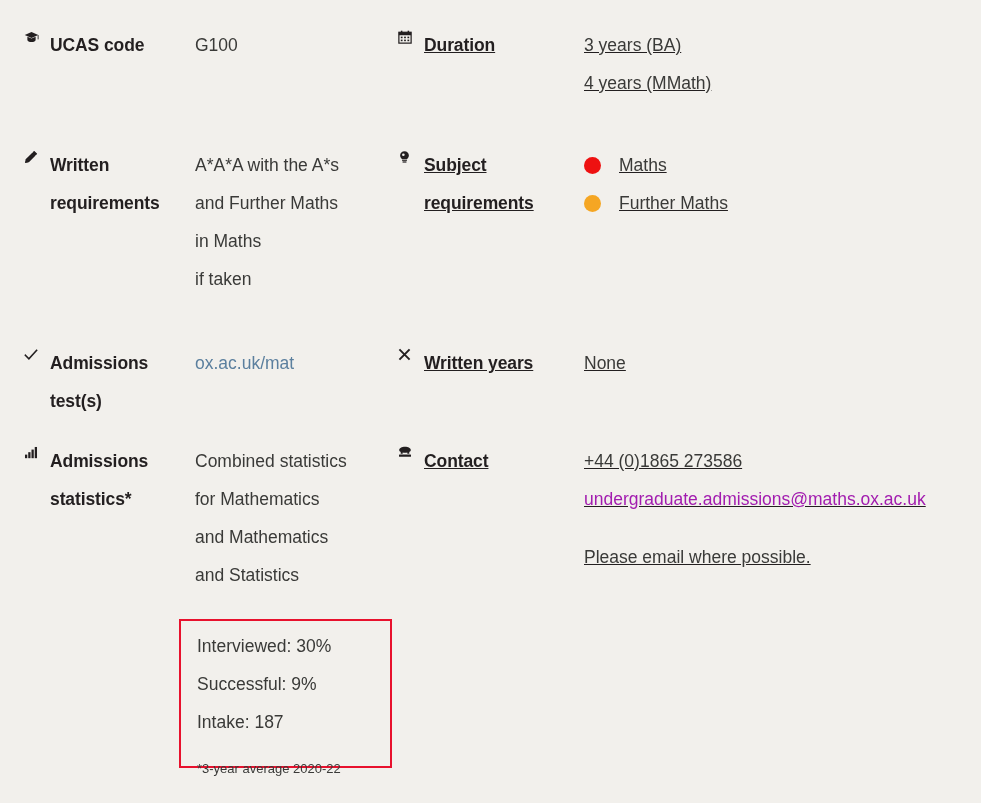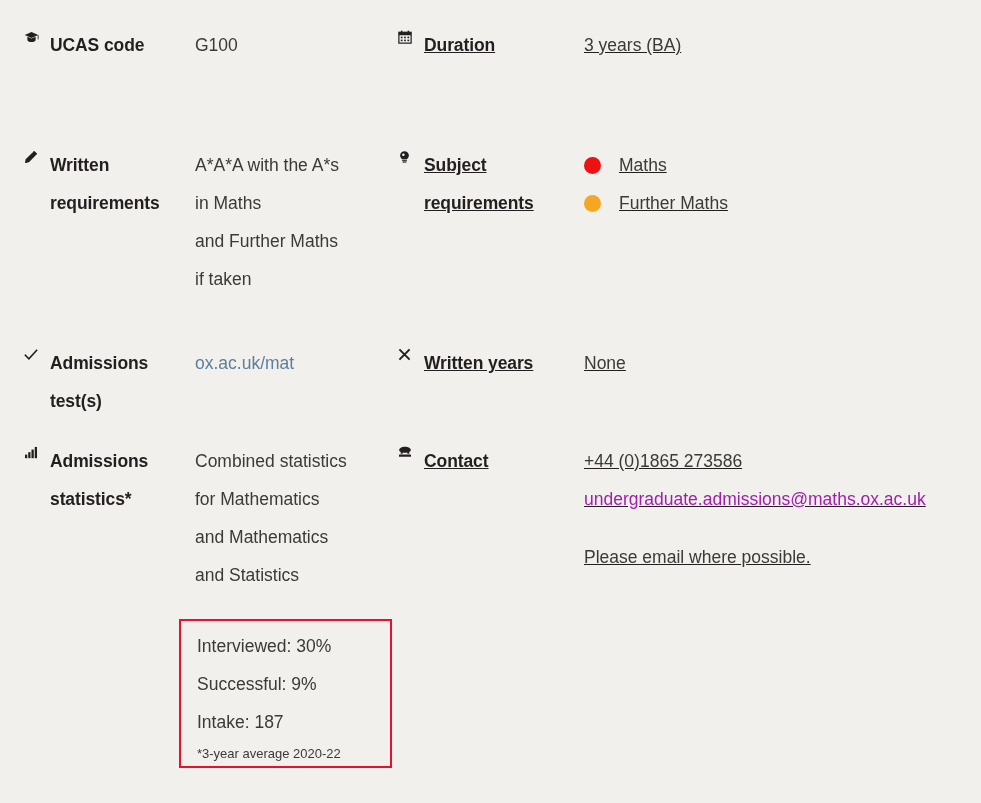--- a/index.html
+++ b/index.html
@@ -107,21 +107,21 @@
     font-size: 17.5px;
     line-height: 38px;
     color: #3a3a38;
     white-space: nowrap;
   }
   .stats-box .footnote {
     font-size: 13px;
     line-height: 20px;
     color: #3a3a38;
     white-space: nowrap;
-    margin-top: 3px;
+    margin-top: 18px;
   }
 </style>
 </head>
 <body style="background: rgb(242, 240, 236);">
 
 <div class="sheet">
 
   <div class="row r1">
     <div class="cell left">
       <span class="icon">
@@ -147,41 +147,42 @@
           <rect x="7" y="7.6" width="2" height="1.8" fill="#231f20"></rect>
           <rect x="10.8" y="7.6" width="2" height="1.8" fill="#231f20"></rect>
           <rect x="3.2" y="11" width="2" height="1.8" fill="#231f20"></rect>
           <rect x="7" y="11" width="2" height="1.8" fill="#231f20"></rect>
           <rect x="10.8" y="11" width="2" height="1.8" fill="#231f20"></rect>
         </svg>
       </span>
       <span class="label">Duration</span>
       <span class="value">
         <span class="line">3 years (BA)</span>
+        <span class="line">4 years (MMath)</span>
       </span>
     </div>
   </div>
 
   <div class="row r2">
     <div class="cell left">
       <span class="icon">
         <svg width="14" height="14" viewBox="0 0 16 16" aria-hidden="true">
           <path fill="#231f20" d="M11.4 1.4 L14.6 4.6 L5.6 13.6 L1.4 14.6 L2.4 10.4 Z M10.2 2.8 L13.2 5.8"></path>
           <path fill="#231f20" d="M11.8 1.0 L15.0 4.2 L13.6 5.6 L10.4 2.4 Z"></path>
           <path fill="#231f20" d="M9.8 3.0 L13.0 6.2 L5.3 13.9 L1.1 14.9 L2.1 10.7 Z"></path>
         </svg>
       </span>
       <span class="label">
         <span>Written</span><br>
         <span>requirements</span>
       </span>
       <span class="value">
         <span class="line">A*A*A with the A*s</span>
+        <span class="line">and Further Maths</span>
         <span class="line">in Maths</span>
-        <span class="line">and Further Maths</span>
         <span class="line">if taken</span>
       </span>
     </div>
     <div class="cell right">
       <span class="icon">
         <svg width="13" height="14" viewBox="0 0 16 16" aria-hidden="true">
           <path fill="#231f20" d="M8 0.8 C4.9 0.8 2.6 3.1 2.6 6.0 C2.6 8.0 3.8 9.3 4.7 10.4 L11.3 10.4 C12.2 9.3 13.4 8.0 13.4 6.0 C13.4 3.1 11.1 0.8 8 0.8 Z"></path>
           <rect x="5.0" y="11.2" width="6" height="1.5" fill="#231f20"></rect>
           <rect x="5.6" y="13.4" width="4.8" height="1.5" fill="#231f20"></rect>
           <circle cx="6.6" cy="5.2" r="1.6" fill="#f2f0ec"></circle>

